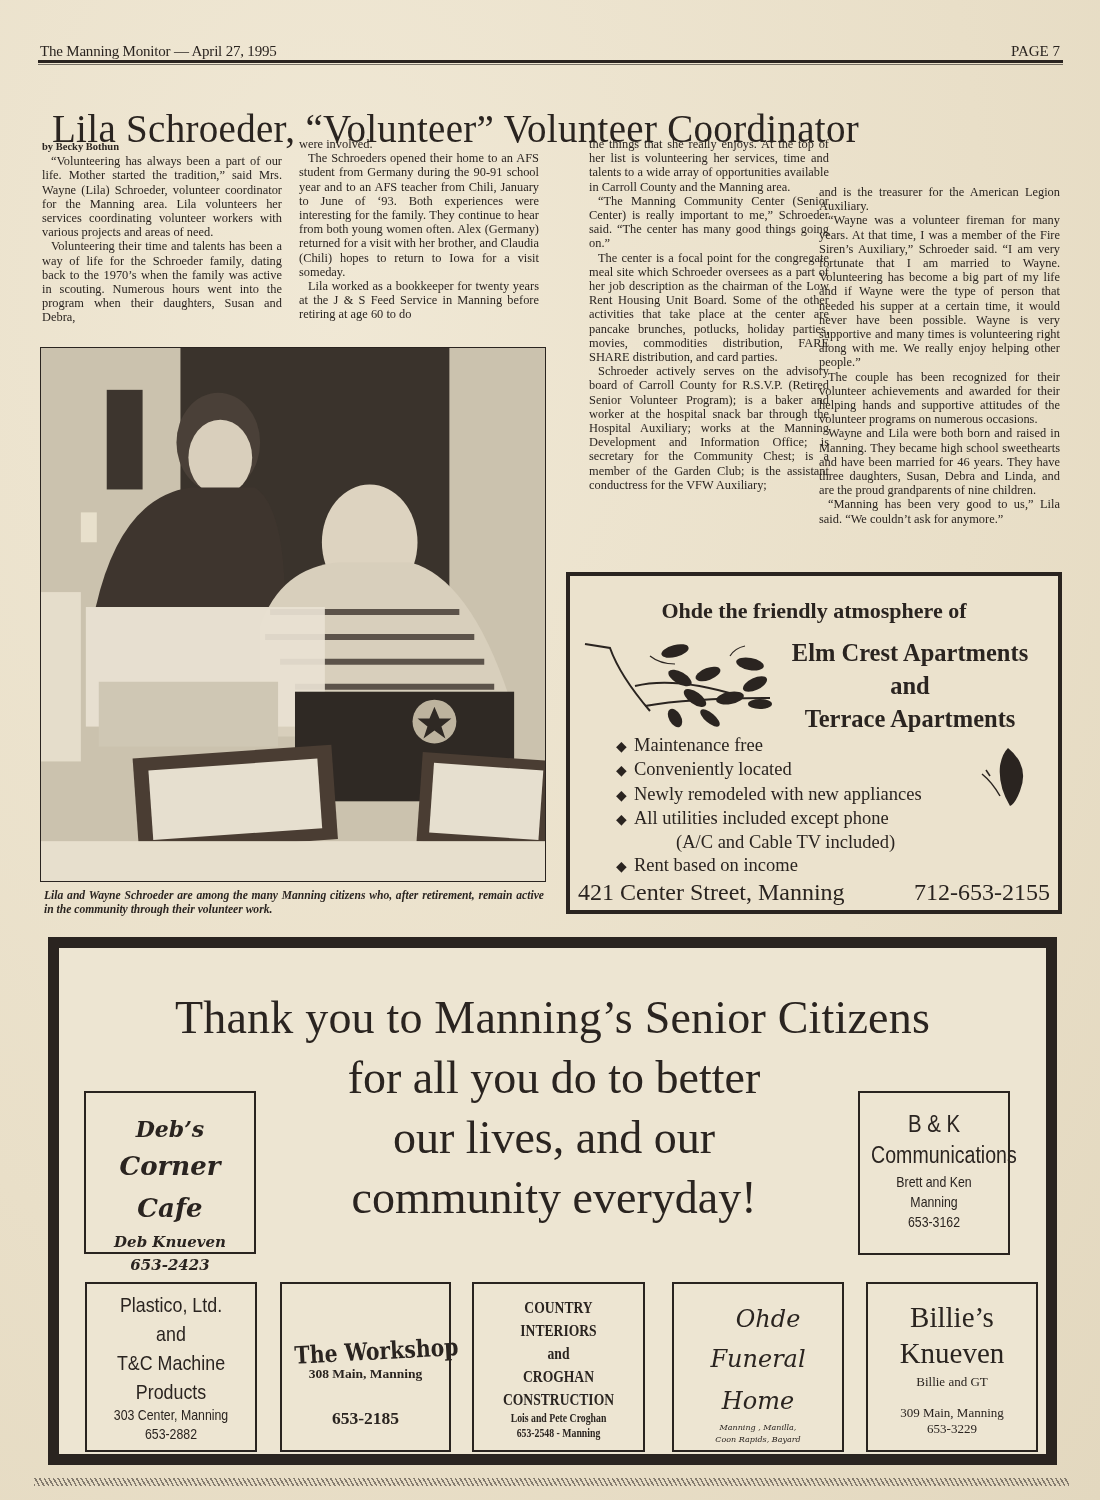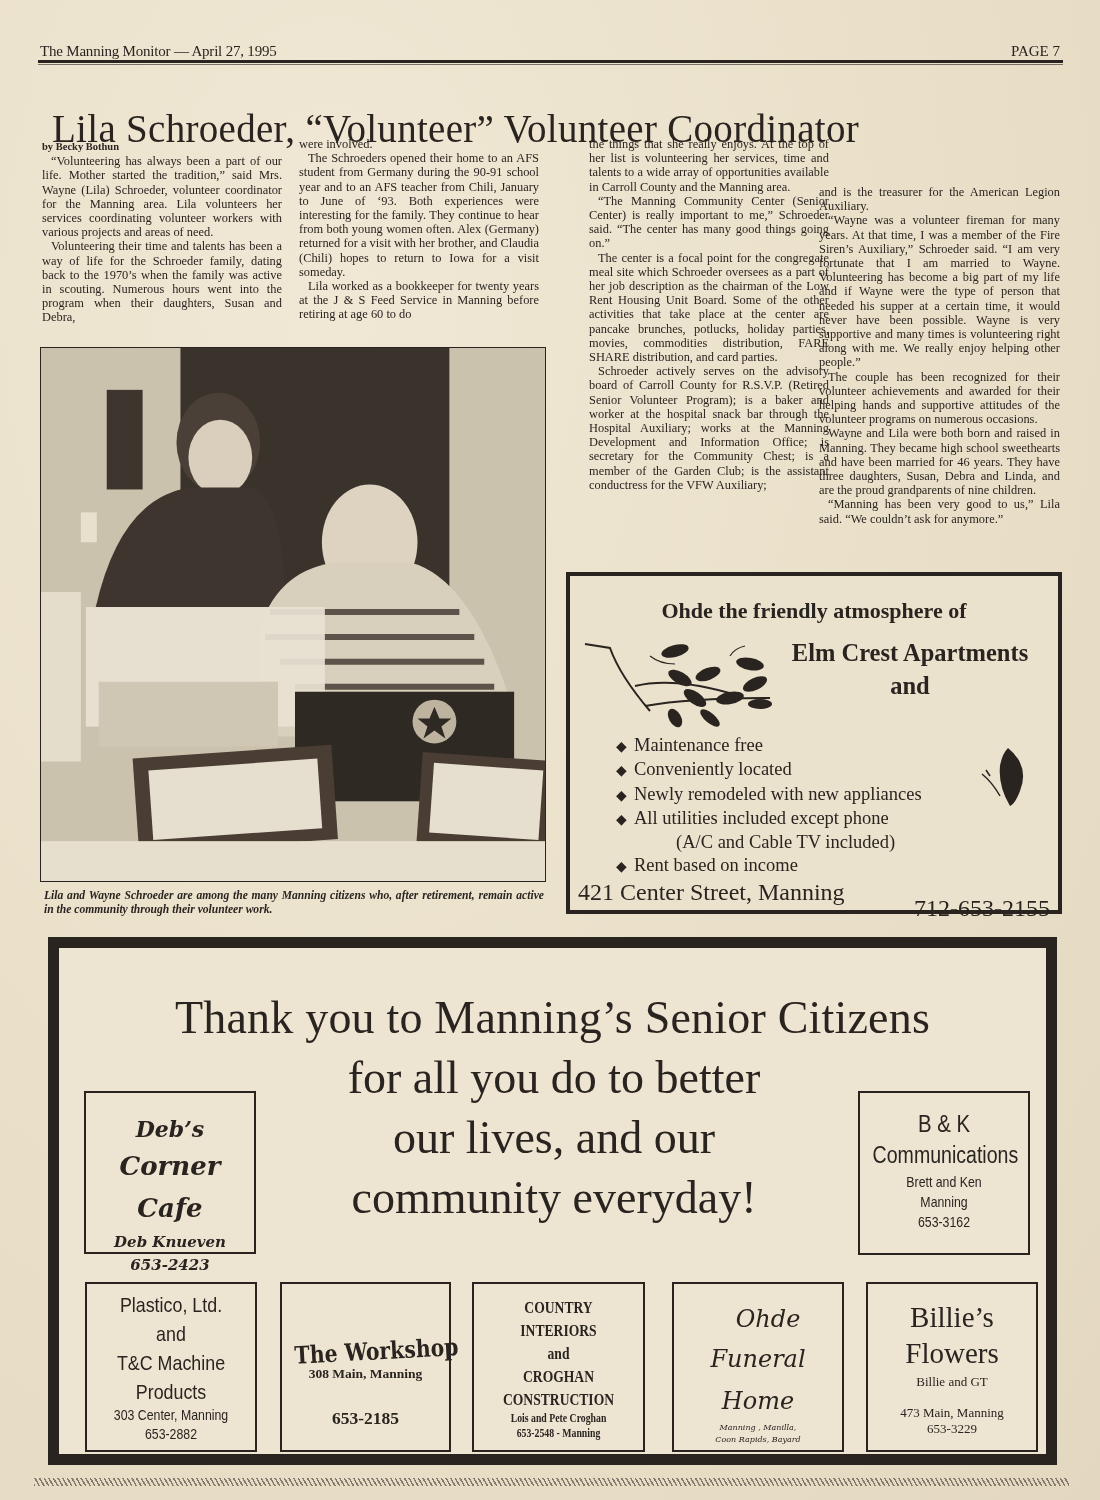--- a/index.html
+++ b/index.html
@@ -44,34 +44,34 @@
     font-weight: bold; font-size: 22px; }
   .apt .name { position: absolute; left: 190px; width: 300px; text-align: center;
     font-weight: bold; font-size: 24.5px; }
   .apt .n1 { top: 63px; } .apt .n2 { top: 96px; } .apt .n3 { top: 129px; }
   .apt .leaves { position: absolute; left: 10px; top: 60px; width: 200px; height: 100px; }
   .apt .leaf2 { position: absolute; left: 410px; top: 170px; width: 50px; height: 62px; }
   .apt ul { position: absolute; left: 46px; top: 158px; list-style: none; font-size: 18.5px; line-height: 23.3px; }
   .apt li .dia { display: inline-block; width: 18px; font-size: 14px; }
   .apt li.sub { padding-left: 60px; }
   .apt .addr { position: absolute; left: 8px; top: 303px; font-size: 24px; }
-  .apt .phone { position: absolute; right: 8px; top: 319px; font-size: 24px; }
+  .apt .phone { position: absolute; right: 8px; top: 303px; font-size: 24px; }
 
   
   .thanks { position: absolute; left: 48px; top: 937px; width: 1009px; height: 528px;
     border: 11px solid #2a2420; background: #ede5d2; }
   .thanks .head { position: absolute; left: 0; top: 43px; width: 100%; text-align: center;
     font-size: 46px; letter-spacing: 0.2px; }
   .thanks .line { position: absolute; left: 200px; width: 590px; text-align: center; font-size: 46px; }
   .thanks .l2 { top: 103px; } .thanks .l3 { top: 163px; } .thanks .l4 { top: 223px; }
 
   .biz { position: absolute; border: 2.5px solid #2a2420; text-align: center;
     font-family: "Liberation Sans", "DejaVu Sans", sans-serif; }
   .b-debs { left: 25px; top: 143px; width: 172px; height: 163px; }
-  .b-bk { left: 799px; top: 143px; width: 172px; height: 164px; }
+  .b-bk { left: 799px; top: 143px; width: 152px; height: 164px; }
   .b-plas { left: 26px; top: 334px; width: 172px; height: 170px; }
   .b-work { left: 221px; top: 334px; width: 171px; height: 170px; }
   .b-ctry { left: 413px; top: 334px; width: 173px; height: 170px; }
   .b-ohde { left: 613px; top: 334px; width: 172px; height: 170px; }
   .b-bill { left: 807px; top: 334px; width: 172px; height: 170px; }
 
   .script { font-family: "DejaVu Serif", serif; font-style: italic; font-weight: bold; }
   .b-debs .t1 { margin-top: 20px; font-size: 22px; line-height: 32px; }
   .b-debs .t2 { font-size: 26px; line-height: 42px; }
   .b-debs .t3 { font-size: 15px; line-height: 22px; margin-top: 2px; }
@@ -203,20 +203,21 @@
         <ellipse cx="175" cy="48" rx="13" ry="6" transform="rotate(-25 175 48)"></ellipse>
         <ellipse cx="95" cy="82" rx="10" ry="6" transform="rotate(60 95 82)"></ellipse>
         <ellipse cx="130" cy="82" rx="12" ry="5" transform="rotate(40 130 82)"></ellipse>
         <ellipse cx="180" cy="68" rx="12" ry="5"></ellipse>
       </g>
       <path d="M70 20 Q80 28 95 28" stroke="#2a2420" stroke-width="1.2" fill="none"></path>
       <path d="M150 20 Q155 12 165 10" stroke="#2a2420" stroke-width="1.2" fill="none"></path>
     </svg>
     <div class="name n1">Elm Crest Apartments</div>
     <div class="name n2">and</div>
+    <div class="name n3">Terrace Apartments</div>
     <ul>
       <li><span class="dia">◆</span><span>Maintenance free</span></li>
       <li><span class="dia">◆</span><span>Conveniently located</span></li>
       <li><span class="dia">◆</span><span>Newly remodeled with new appliances</span></li>
       <li><span class="dia">◆</span><span>All utilities included except phone</span></li>
       <li class="sub"><span>(A/C and  Cable TV included)</span></li>
       <li><span class="dia">◆</span><span>Rent based on income</span></li>
     </ul>
     <svg class="leaf2" viewBox="0 0 50 62">
       <path d="M28 2 Q50 20 40 45 Q35 58 30 60 Q18 40 20 20 Q22 8 28 2 Z" fill="#2a2420"></path>
@@ -276,21 +277,21 @@
     <div class="biz b-ohde">
       <div class="t1">Ohde</div>
       <div class="t2">Funeral</div>
       <div class="t3">Home</div>
       <div class="t4">Manning , Manilla,</div>
       <div class="t5">Coon Rapids, Bayard</div>
     </div>
 
     <div class="biz b-bill">
       <div class="t1">Billie’s</div>
-      <div class="t2">Flowers</div>
+      <div class="t2">Knueven</div>
       <div class="t3">Billie and GT</div>
-      <div class="t4">473 Main, Manning</div>
+      <div class="t4">309 Main, Manning</div>
       <div class="t5">653-3229</div>
     </div>
   </div>
 
   <div class="zigzag"></div>
 </div>
 
 </body></html>

